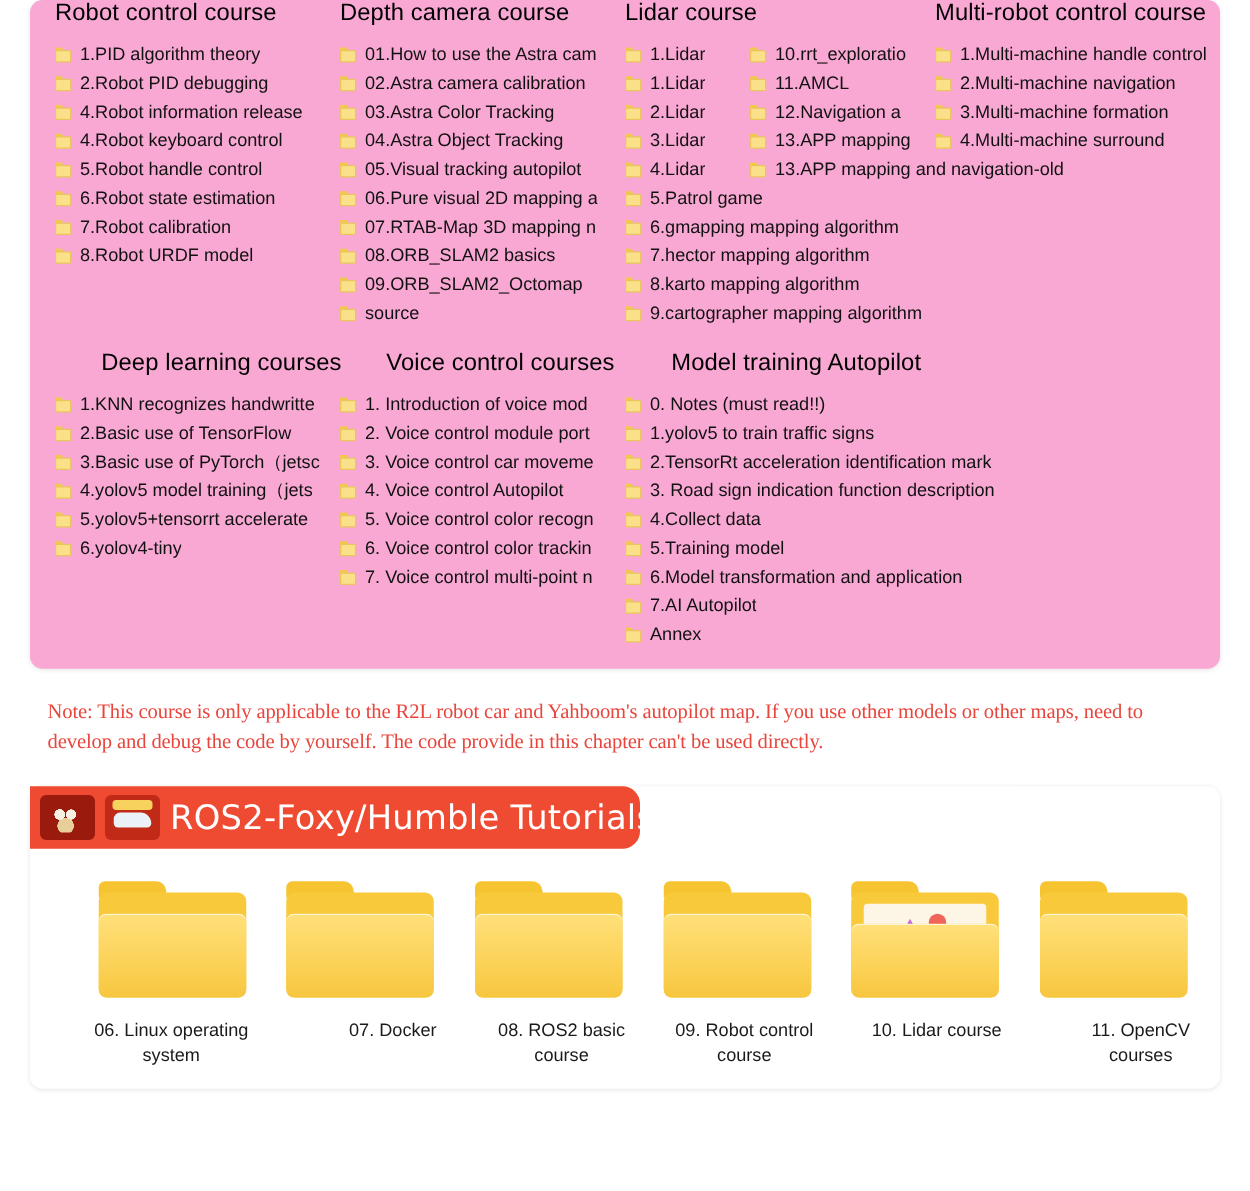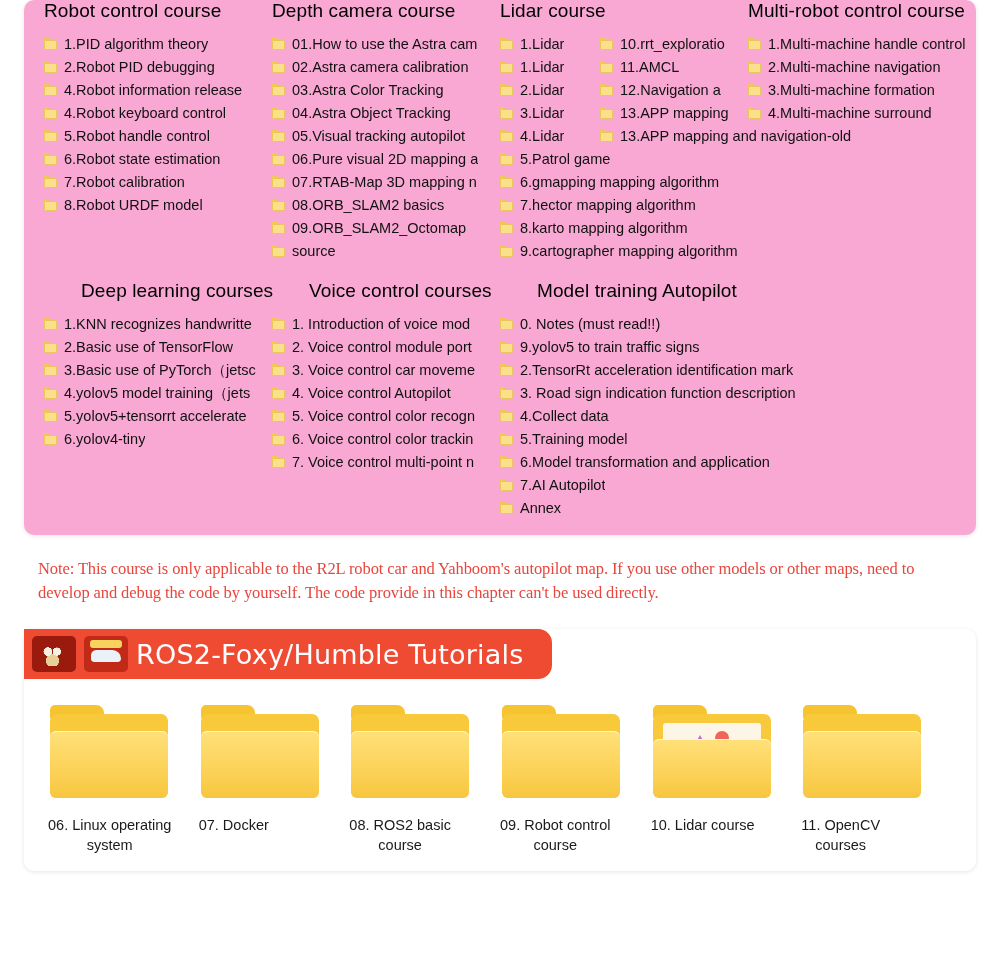--- a/index.html
+++ b/index.html
@@ -97,21 +97,21 @@
     margin: 24px 24px 0 24px;
     width: 952px;
     background: #ffffff;
     border-radius: 10px;
     box-shadow: 0 1px 4px rgba(0,0,0,0.10);
     padding-bottom: 16px;
   }
   .banner {
     position: relative;
     margin: 16px 0 0 0;
-    width: 528px;
+    width: 488px;
     height: 50px;
     background: #ef4a32;
     border-radius: 0 14px 14px 0;
     display: flex;
     align-items: center;
     padding-left: 8px;
     gap: 8px;
   }
   .logo1, .logo2 {
     width: 44px; height: 36px;
@@ -154,21 +154,21 @@
 
   .folders {
     display: grid;
     grid-template-columns: repeat(6, 1fr);
     padding: 26px 24px 0 24px;
     gap: 0;
   }
   .fcell {
     display: flex;
     flex-direction: column;
-    align-items: flex-start;
+    align-items: flex-end;
   }
   .bigfolder {
     position: relative;
     width: 122px; height: 96px;
     margin-bottom: 14px;
   }
   .bigfolder .bf-tab {
     position: absolute; left: 2px; top: 0;
     width: 54px; height: 13px;
     background: #f6c431;
@@ -629,21 +629,21 @@
                 <span class="tab"></span>
                 <span class="body"></span>
               </span>
             <span class="lbl">0. Notes (must read!!)</span>
           </li>
           <li class="item">
             <span class="fi">
                 <span class="tab"></span>
                 <span class="body"></span>
               </span>
-            <span class="lbl">9.yolov5 to train traffic signs</span>
+            <span class="lbl">1.yolov5 to train traffic signs</span>
           </li>
           <li class="item">
             <span class="fi">
                 <span class="tab"></span>
                 <span class="body"></span>
               </span>
             <span class="lbl">2.TensorRt acceleration identification mark</span>
           </li>
           <li class="item">
             <span class="fi">

